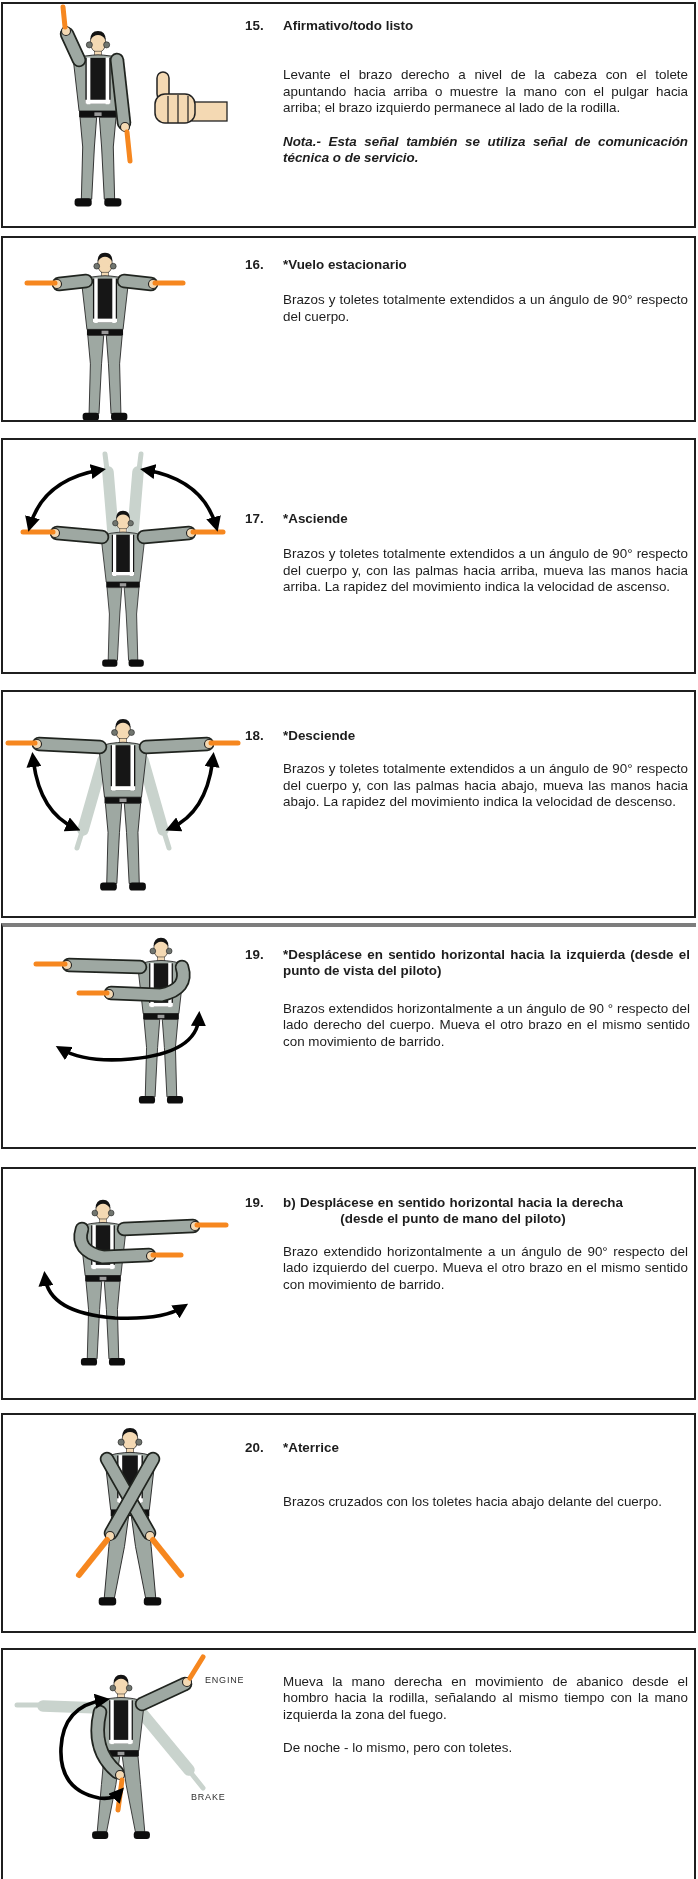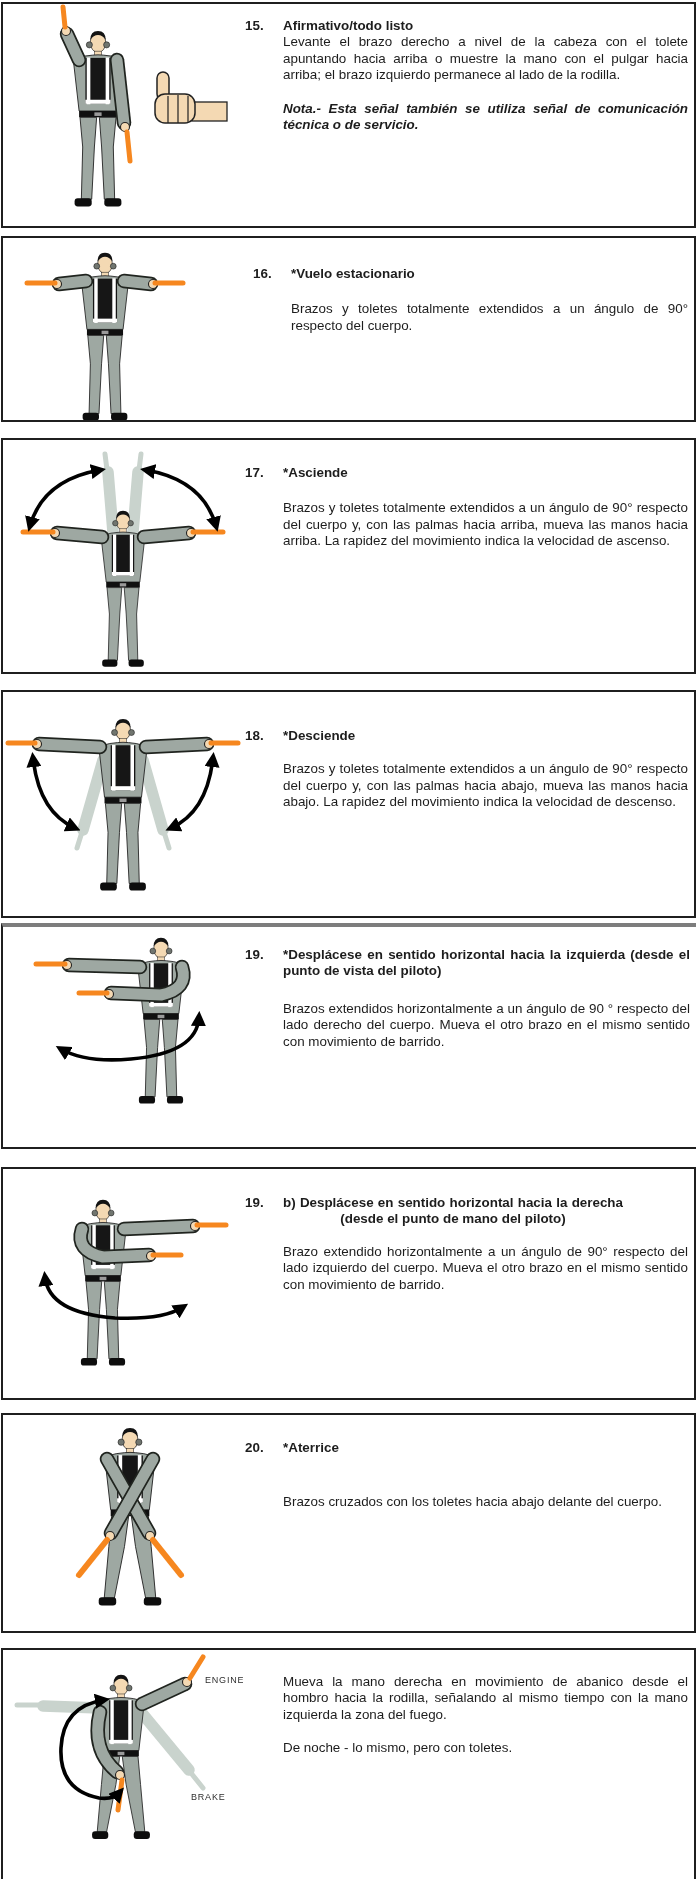--- a/index.html
+++ b/index.html
@@ -9,24 +9,24 @@
   .p1{top:2px;height:226px;}
   .p2{top:236px;height:186px;}
   .p3{top:438px;height:236px;}
   .p4{top:690px;height:228px;}
   .p5{top:923px;height:226px;border-top:4px solid #7d7d7d;border-right:none;}
   .p6{top:1167px;height:233px;}
   .p7{top:1413px;height:220px;padding-left:12px;}
   .p8{top:1648px;height:294px;border-bottom:5px solid #000;}
   .fig{position:absolute;left:0;top:0;}
   .txt{position:absolute;left:242px;right:6px;}
-  .p1 .txt{top:14px;} .p2 .txt{top:28px;margin-left:8px;} .p3 .txt{top:25px;} .p4 .txt{top:36px;}
+  .p1 .txt{top:14px;} .p2 .txt{top:19px;} .p3 .txt{top:25px;} .p4 .txt{top:36px;}
   .p5 .txt{top:20px;} .p6 .txt{top:26px;} .p7 .txt{top:25px;} .p8 .txt{top:24px;}
   .hd{display:flex;font-weight:700;font-size:13.4px;line-height:16.4px;}
-  .p1 .hd{margin-bottom:0;justify-content:space-between;} .p2 .hd{margin-bottom:19px;} .p3 .hd{margin-bottom:19px;}
+  .p1 .hd{margin-bottom:33px;justify-content:space-between;} .p2 .hd{margin-bottom:19px;} .p3 .hd{margin-bottom:19px;margin-top:46px;}
   .p4 .hd{margin-bottom:17px;} .p5 .hd{margin-bottom:21px;} .p6 .hd{margin-bottom:16px;}
   .p7 .hd{margin-bottom:38px;} .p8 .hd{margin-bottom:15px;}
   .num{flex:none;width:38px;}
   .title{flex:1;text-align:justify;text-align-last:left;}
   .p6 .title{max-width:340px;text-align-last:center;}
   .bodytext{margin-left:38px;font-size:13.4px;line-height:16.4px;}
   .bodytext p{margin:0 0 17px 0;text-align:justify;text-align-last:left;}
   .note{font-weight:700;font-style:italic;}
   
   .arm-o{stroke:#20241f;stroke-width:14.5;stroke-linecap:round;fill:none;}

